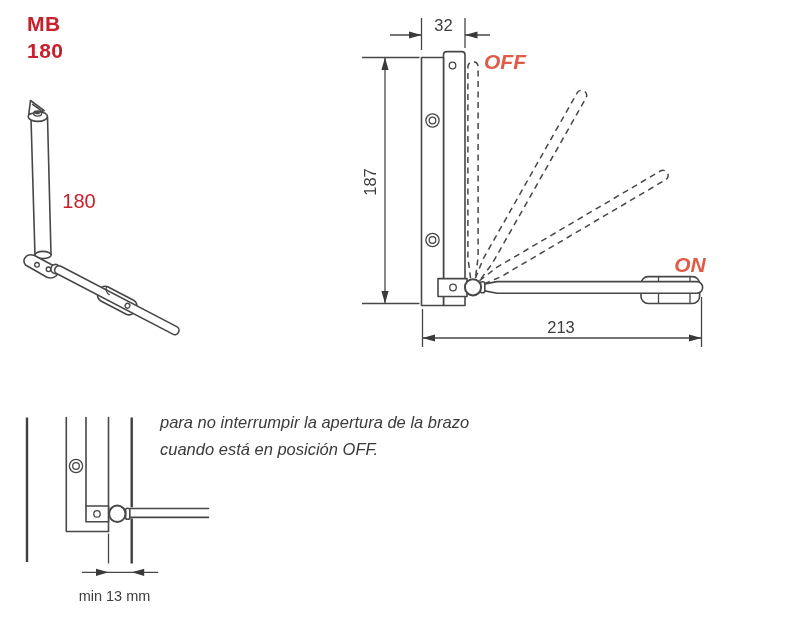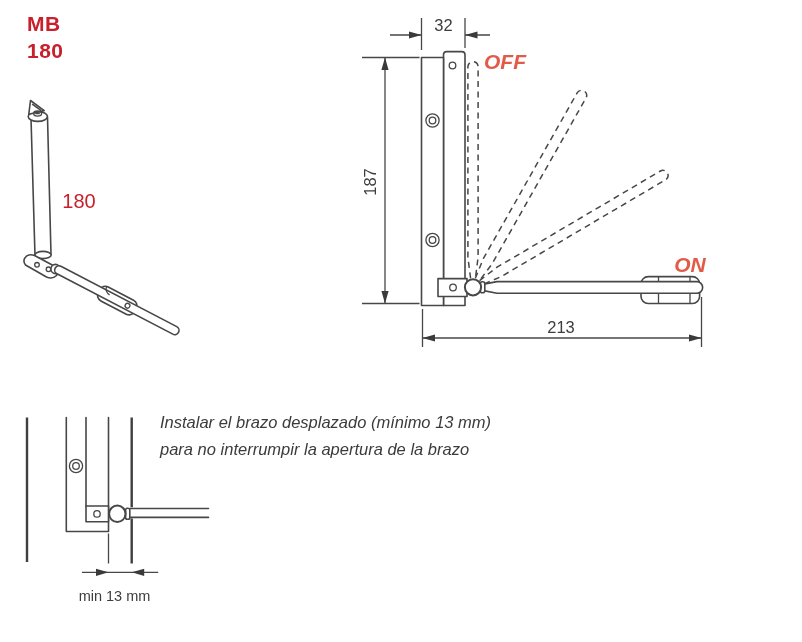--- a/index.html
+++ b/index.html
@@ -147,17 +147,17 @@
         <path class="thin" d="M108.5,533.5 V563.5"></path>
         <path class="thin" d="M82,572.3 H158.2"></path>
         <polygon class="arrow" points="108.5,572.3 96,568.7 96,575.9"></polygon>
         <polygon class="arrow" points="131.7,572.3 144.2,568.7 144.2,575.9"></polygon>
         <text class="small-dim" x="114.5" y="600.5" text-anchor="middle">min 13 mm</text>
       </g>
     </g>
   </svg>
 
   <div class="note">
-    <span>Instalar el brazo desplazado (mínimo 13 mm)</span>
     <span>para no interrumpir la apertura de la brazo</span>
+    <span>cuando está en posición OFF.</span>
   </div>
 
 </div>
 
 </body></html>

